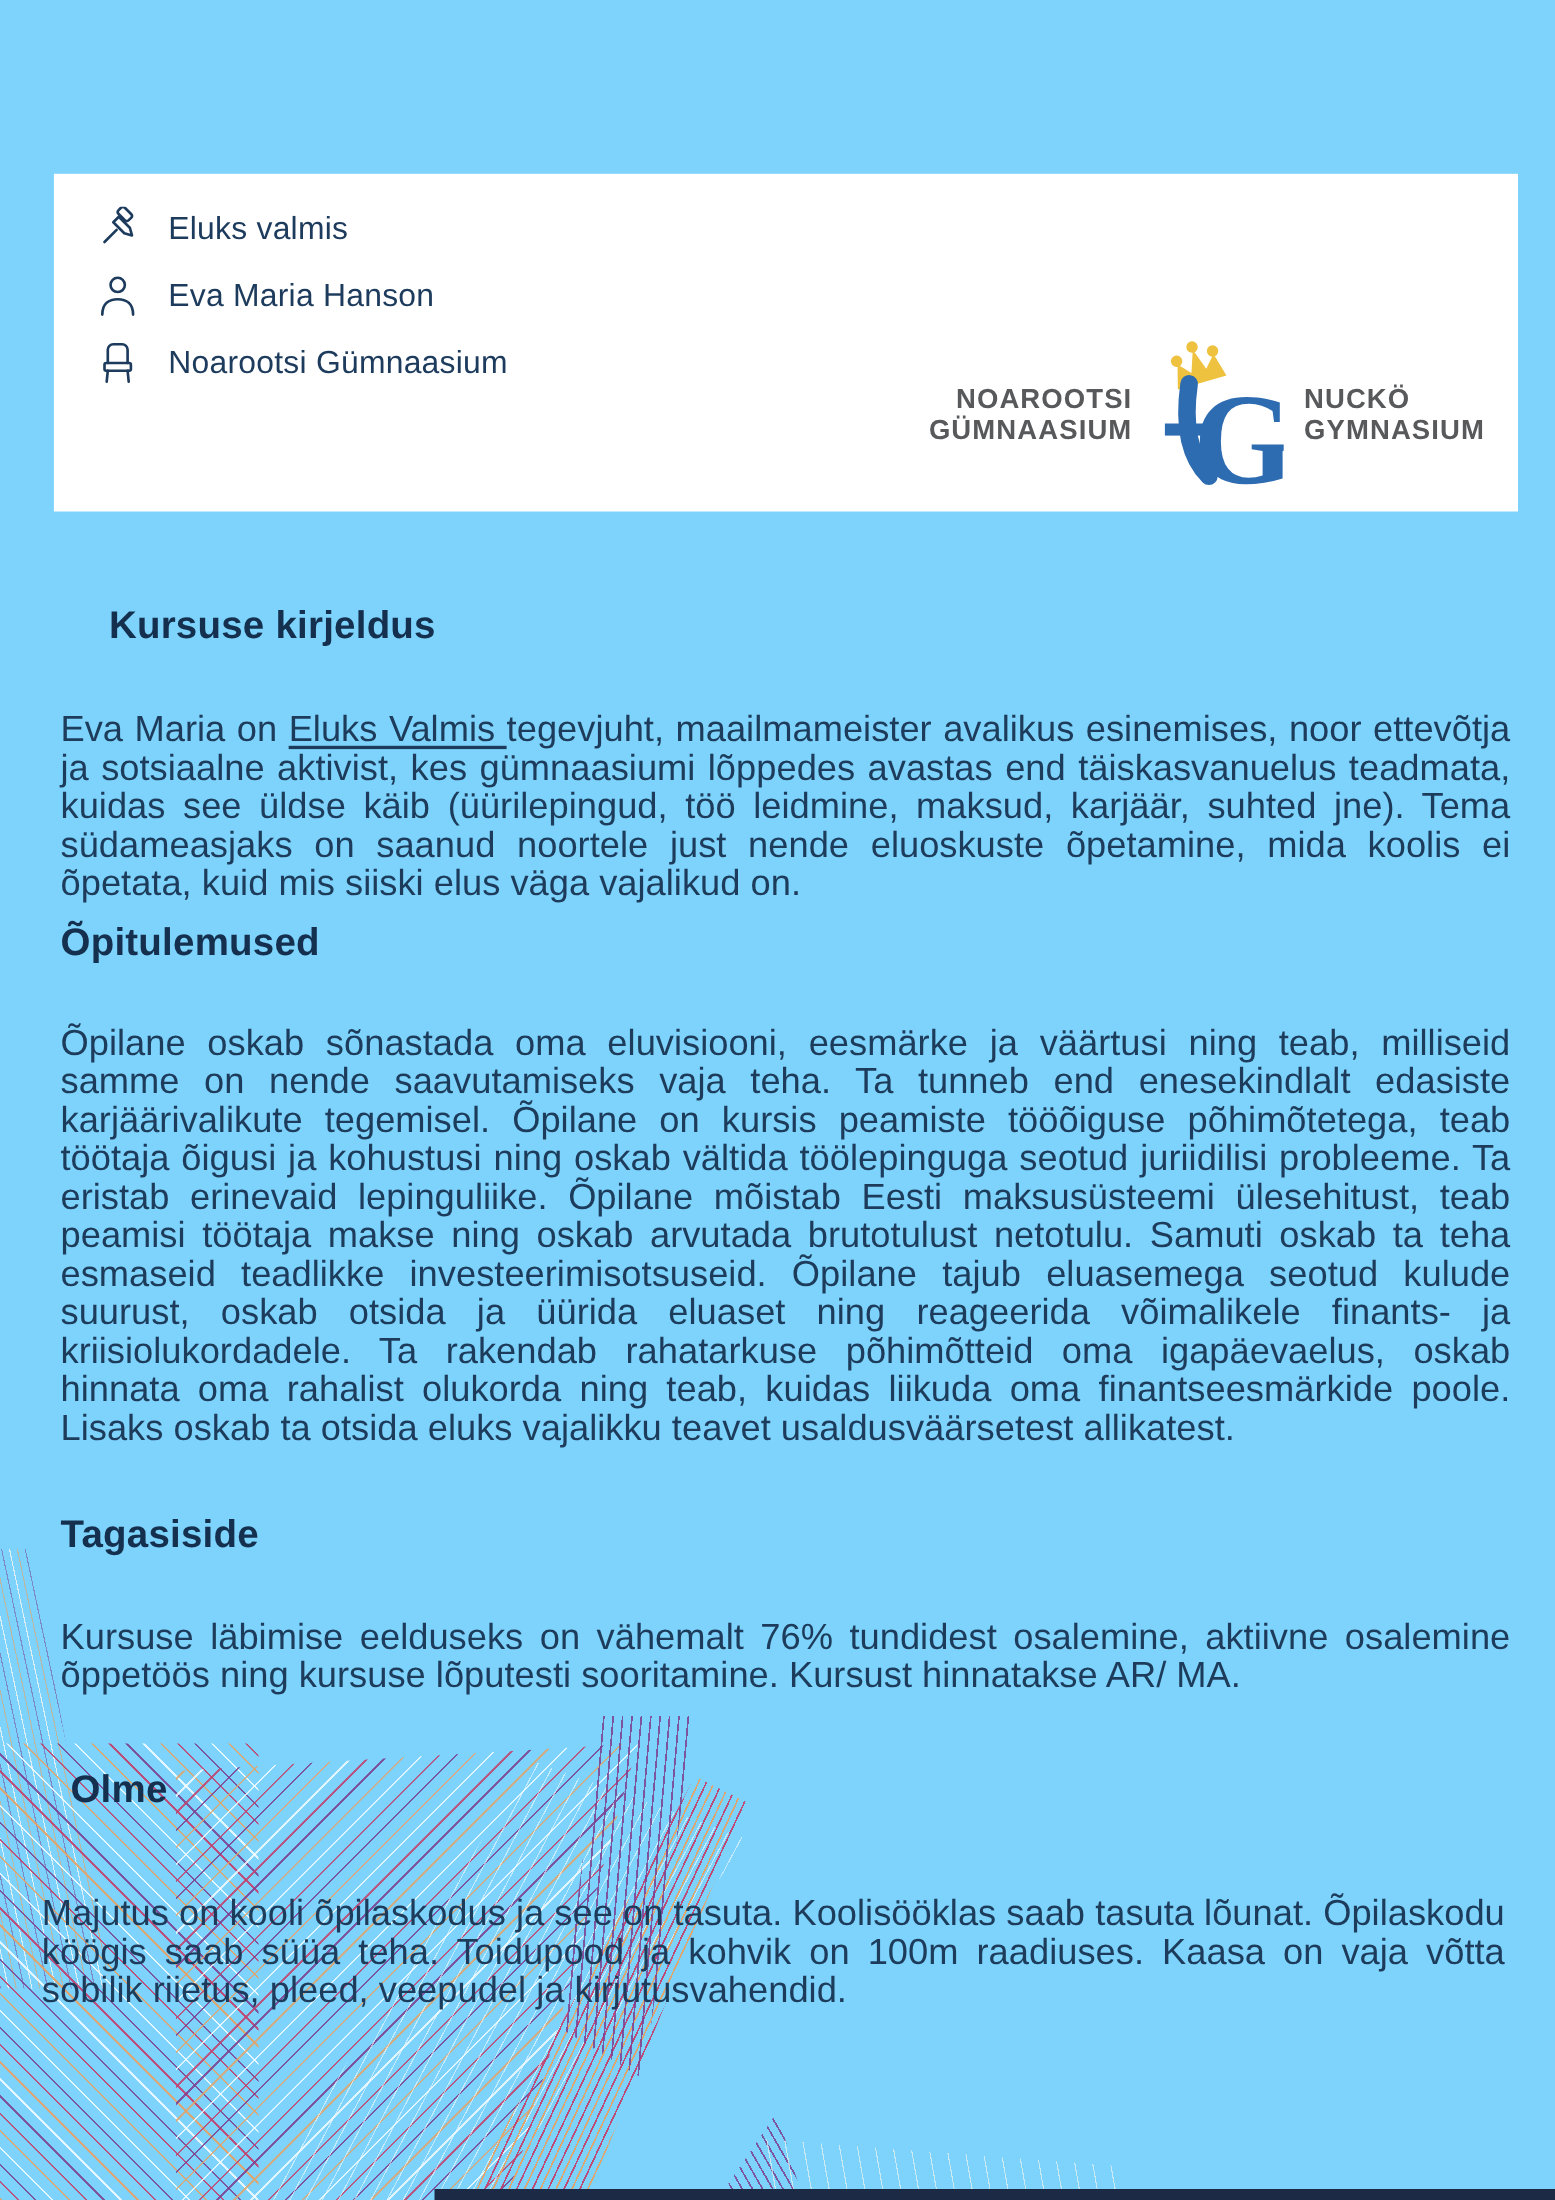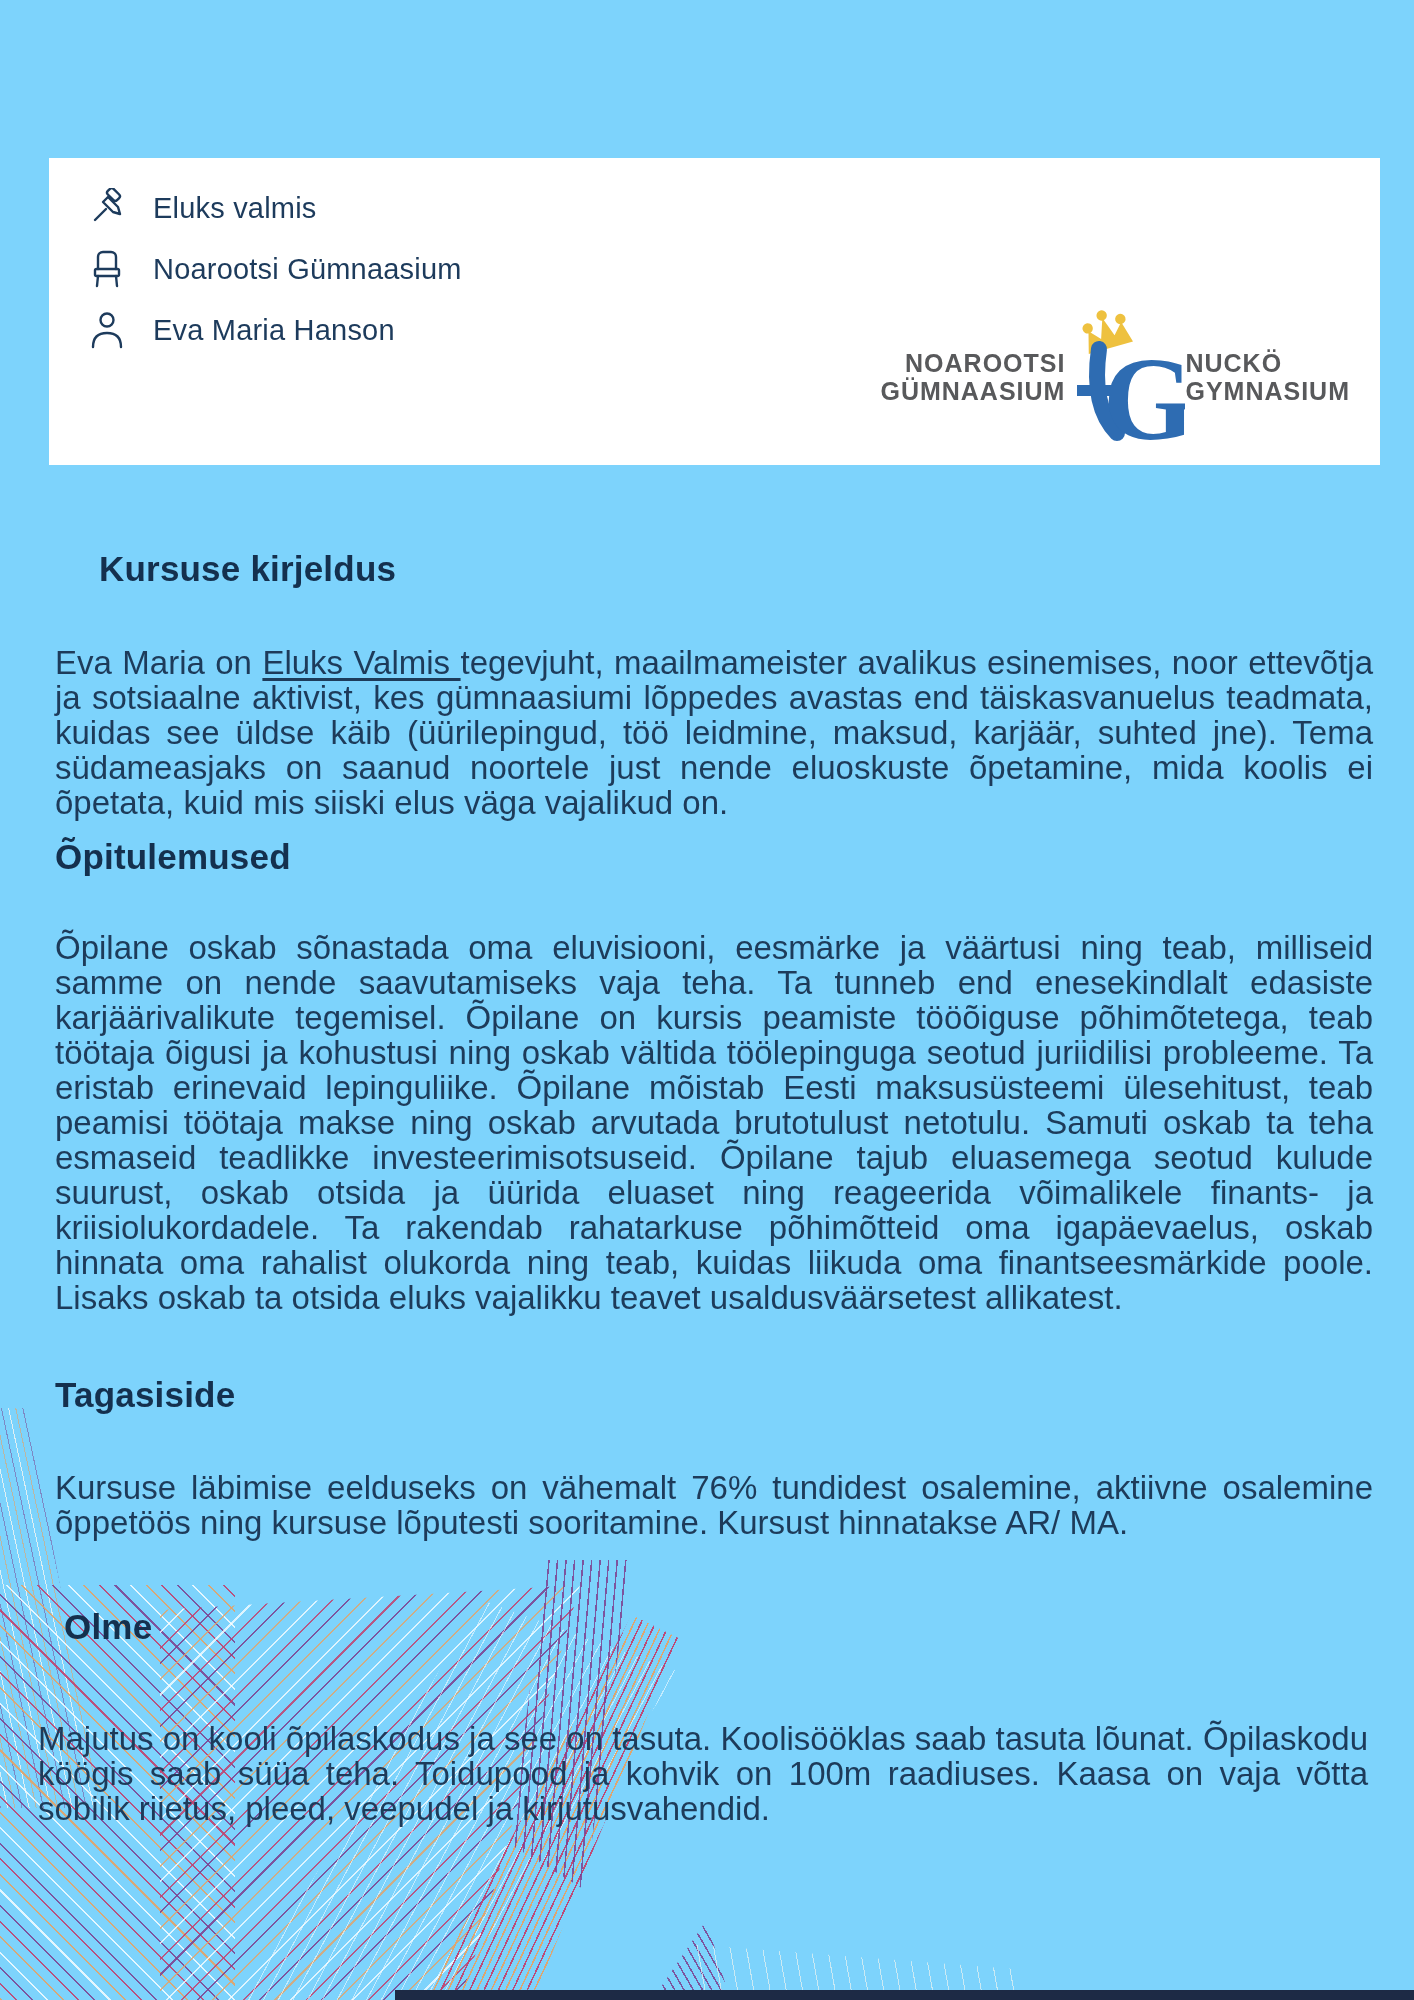--- a/index.html
+++ b/index.html
@@ -82,21 +82,21 @@
     position:absolute;left:36px;top:26px;
     display:flex;flex-direction:column;gap:13px;
   }
   .info-row{display:flex;align-items:center;gap:24px;height:48px;}
   .info-row .ic{width:44px;height:44px;flex:0 0 44px;display:flex;align-items:center;justify-content:center;}
   .info-row .lbl{
     font-size:29px;font-weight:500;color:#1d3b5c;letter-spacing:.2px;white-space:nowrap;
   }
   .logo{
     position:absolute;right:30px;bottom:18px;
-    display:flex;align-items:center;gap:0;z-index:2;
+    display:flex;align-items:center;gap:18px;z-index:2;
   }
   .logo-text{
     font-weight:700;font-size:25px;line-height:28px;color:#58595b;
     letter-spacing:1px;white-space:nowrap;
   }
   .logo-text.left{text-align:right;}
   .logo-text.right{text-align:left;}
 
   
   .sec-h{
@@ -143,47 +143,47 @@
             <g class="icon-stroke">
               <rect x="20" y="2.5" width="13" height="8" rx="2.5" transform="rotate(45 26.5 6.5)"></rect>
               <path d="M21 9 L31 19 L33 26 L26 24 L16 14 Z"></path>
               <line x1="19" y1="21" x2="8" y2="32"></line>
             </g>
           </svg>
         </span>
         <span class="lbl">Eluks valmis</span>
       </div>
 
+
+      <div class="info-row">
+        <span class="ic">
+          <svg width="40" height="40" viewBox="0 0 40 40">
+            <g class="icon-stroke">
+              <circle cx="20" cy="10" r="6.5"></circle>
+              <path d="M6 37 c0 -10 6 -14 14 -14 s14 4 14 14"></path>
+            </g>
+          </svg>
+        </span>
+        <span class="lbl">Eva Maria Hanson</span>
+      </div>
 
       <div class="info-row">
         <span class="ic">
           <svg width="40" height="40" viewBox="0 0 40 40">
             <g class="icon-stroke">
               <path d="M11 20 V8 a5 5 0 0 1 5 -5 h8 a5 5 0 0 1 5 5 V20"></path>
               <rect x="8" y="20" width="24" height="7" rx="1.5"></rect>
               <line x1="11" y1="27" x2="10" y2="37"></line>
               <line x1="29" y1="27" x2="30" y2="37"></line>
             </g>
           </svg>
         </span>
         <span class="lbl">Noarootsi Gümnaasium</span>
       </div>
 
-      <div class="info-row">
-        <span class="ic">
-          <svg width="40" height="40" viewBox="0 0 40 40">
-            <g class="icon-stroke">
-              <circle cx="20" cy="10" r="6.5"></circle>
-              <path d="M6 37 c0 -10 6 -14 14 -14 s14 4 14 14"></path>
-            </g>
-          </svg>
-        </span>
-        <span class="lbl">Eva Maria Hanson</span>
-      </div>
-
     </div>
 
     <div class="logo">
       <div class="logo-text left">
         <div>NOAROOTSI</div>
         <div>GÜMNAASIUM</div>
       </div>
       <svg width="120" height="140" viewBox="0 0 120 140">
 
         <g transform="translate(12,2) rotate(-16 27 22)">

